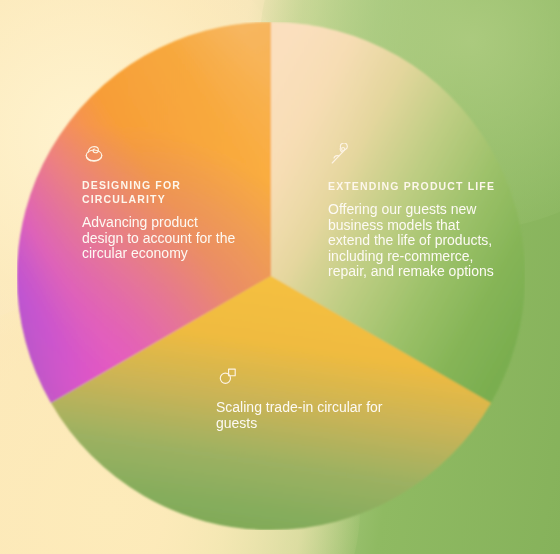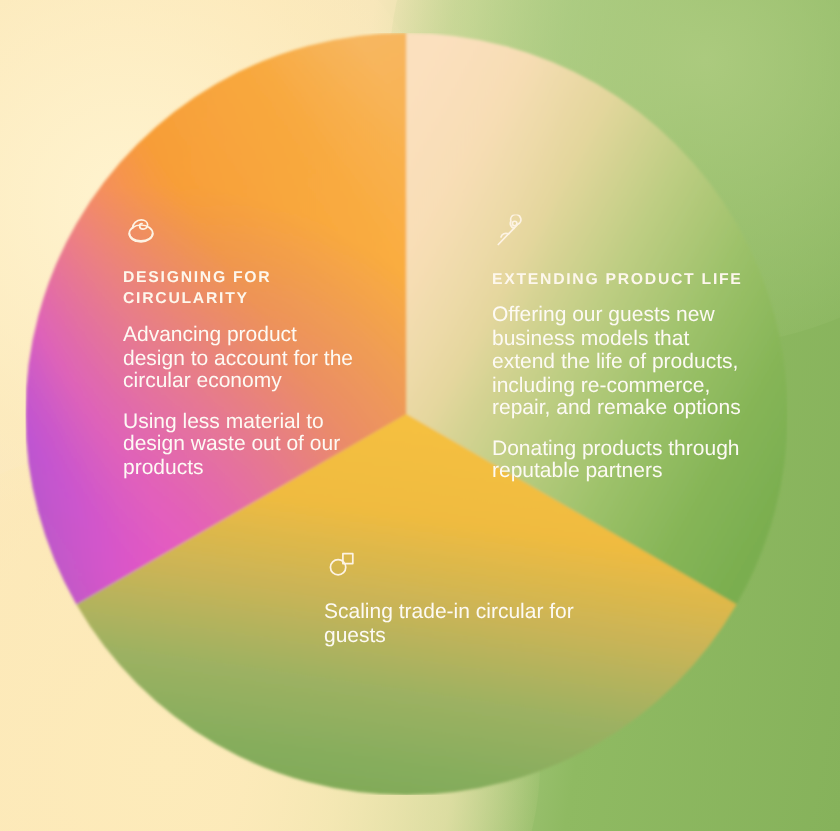--- a/index.html
+++ b/index.html
@@ -220,35 +220,33 @@
         <path d="M4.2,13.6 C4.2,16.4 7.7,18.6 12,18.6 C16.3,18.6 19.8,16.4 19.8,13.6"></path>
         <path d="M6.4,10.1 C6.4,7.0 9.0,4.6 12.2,4.6 C14.6,4.6 16.4,6.0 16.4,7.9 C16.4,9.5 15.1,10.7 13.4,10.7 C12.1,10.7 11.1,9.8 11.1,8.6 C11.1,7.7 11.8,7.0 12.7,7.0"></path>
         <path d="M5.0,15.9 C5.6,17.2 6.9,18.2 8.5,18.8"></path>
       </svg>
     </span>
     <div class="seg-title">
       <span>DESIGNING FOR</span><br>
       <span>CIRCULARITY</span>
     </div>
     <p class="seg-body">Advancing product design to account for the circular economy</p>
-    <p class="seg-body">Using less material to design waste out of our products</p>
   </div>
 
   <div class="seg-label" id="label-extending">
     <span class="seg-icon">
       <svg width="24" height="24" viewBox="0 0 24 24" fill="none" stroke="#fdf3e4" stroke-width="1.15" stroke-linecap="round" stroke-linejoin="round">
         <line x1="4.2" y1="20.0" x2="14.6" y2="9.2"></line>
         <path d="M14.6,9.2 L17.1,6.6 A3.4,3.4 0 1,0 12.6,4.4 A3.4,3.4 0 0,0 14.6,9.2 Z"></path>
         <circle cx="15.1" cy="6.0" r="1.5"></circle>
         <path d="M11.0,12.9 C8.7,12.0 6.6,13.0 6.0,15.0"></path>
       </svg>
     </span>
     <div class="seg-title">EXTENDING PRODUCT LIFE</div>
     <p class="seg-body">Offering our guests new business models that extend the life of products, including re-commerce, repair, and remake options</p>
-    <p class="seg-body">Donating products through reputable partners</p>
   </div>
 
   <div class="seg-label" id="label-creating">
     <span class="seg-icon">
       <svg width="24" height="24" viewBox="0 0 24 24" fill="none" stroke="#fdf3e4" stroke-width="1.15" stroke-linecap="round" stroke-linejoin="round">
         <circle cx="9.4" cy="14.2" r="5.1"></circle>
         <path d="M12.6,5.1 L19.2,5.1 L19.2,11.7 L12.6,11.7 Z"></path>
       </svg>
     </span>
     <p class="seg-body">Scaling trade-in circular for guests</p>

